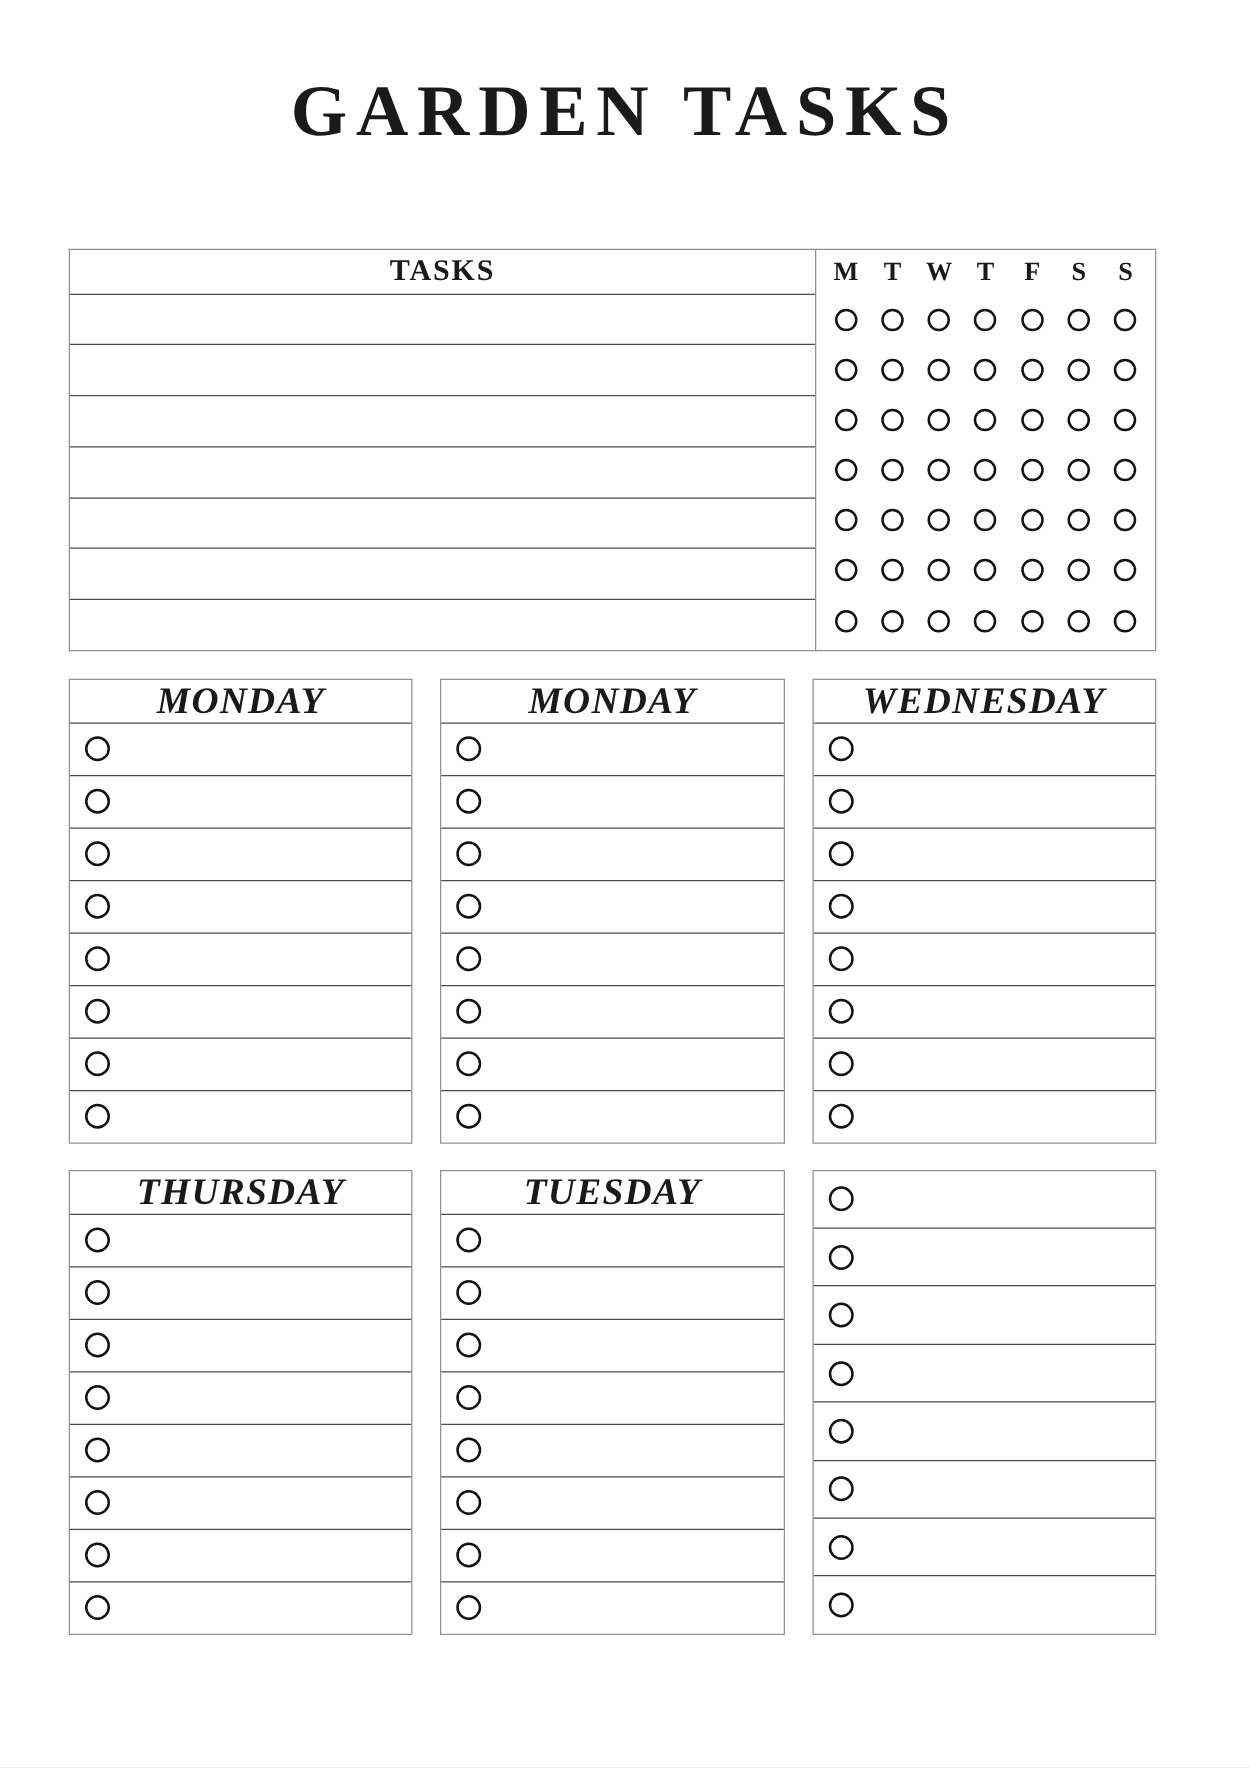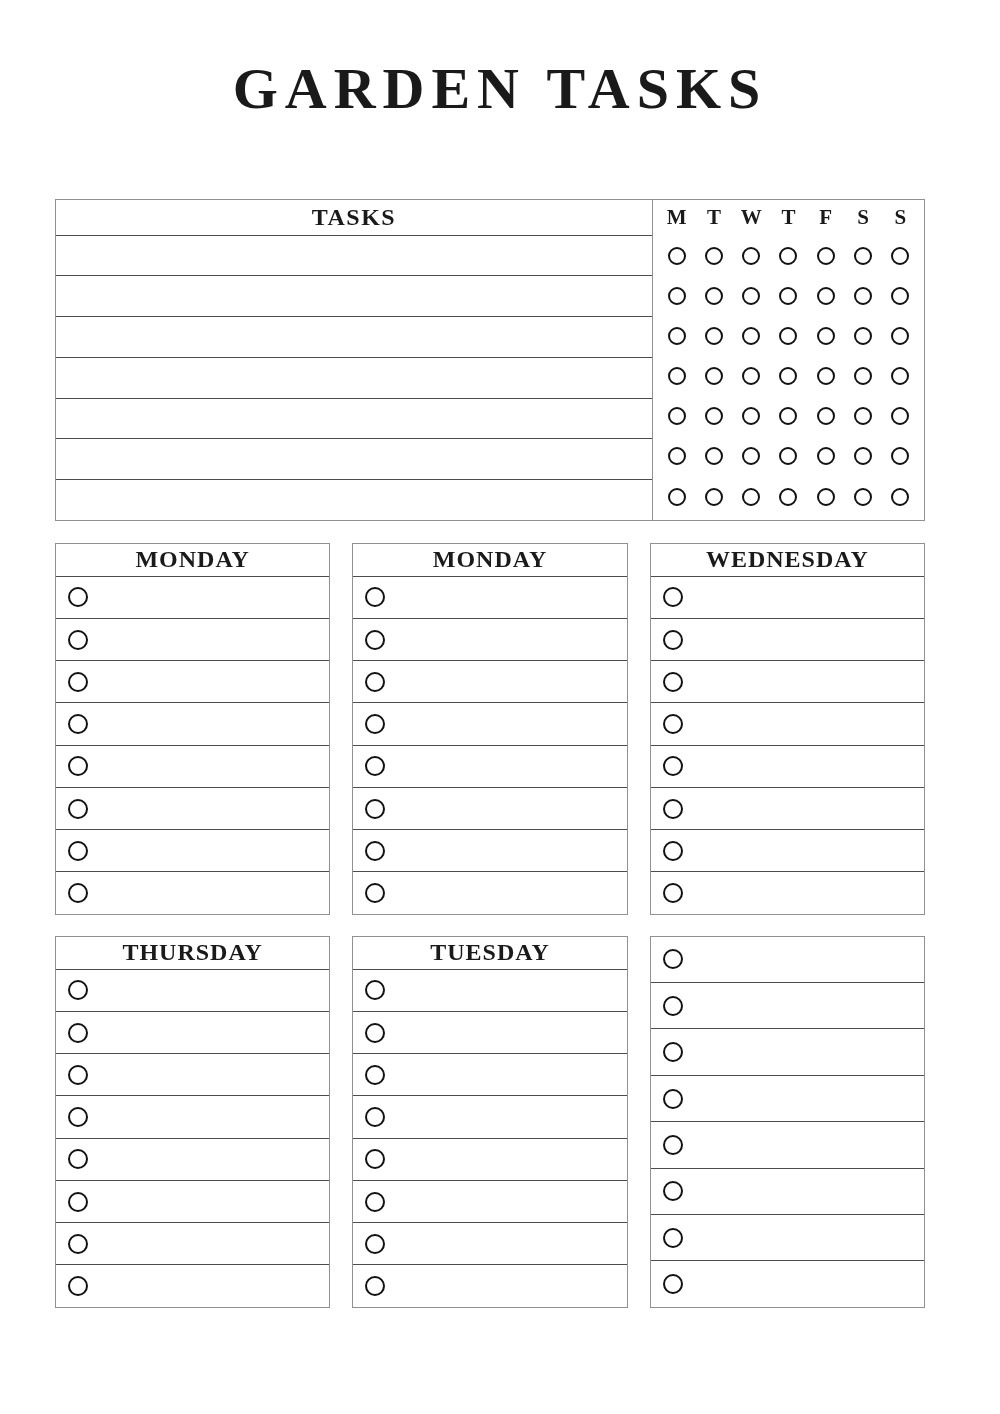--- a/index.html
+++ b/index.html
@@ -86,21 +86,21 @@
   .daybox{
     height:372px;
     border:1px solid var(--border-outer);
     display:flex; flex-direction:column;
     background:#fff;
   }
   .daybox-header{
     flex:0 0 33px;
     border-bottom:1px solid var(--border-inner);
     display:flex; align-items:center; justify-content:center;
-    font-size:24px; font-weight:700; letter-spacing:1px;
+    font-size:30px; font-weight:700; letter-spacing:1px;font-style:italic;
   }
   .daybox-body{ flex:1; display:flex; flex-direction:column; }
   .slot-row{
     flex:1;
     border-bottom:1px solid var(--border-inner);
     display:flex; align-items:center;
     padding-left:12px;
   }
   .slot-row:last-child{ border-bottom:none; }
   .slot-circle{ width:20px; height:20px; }

